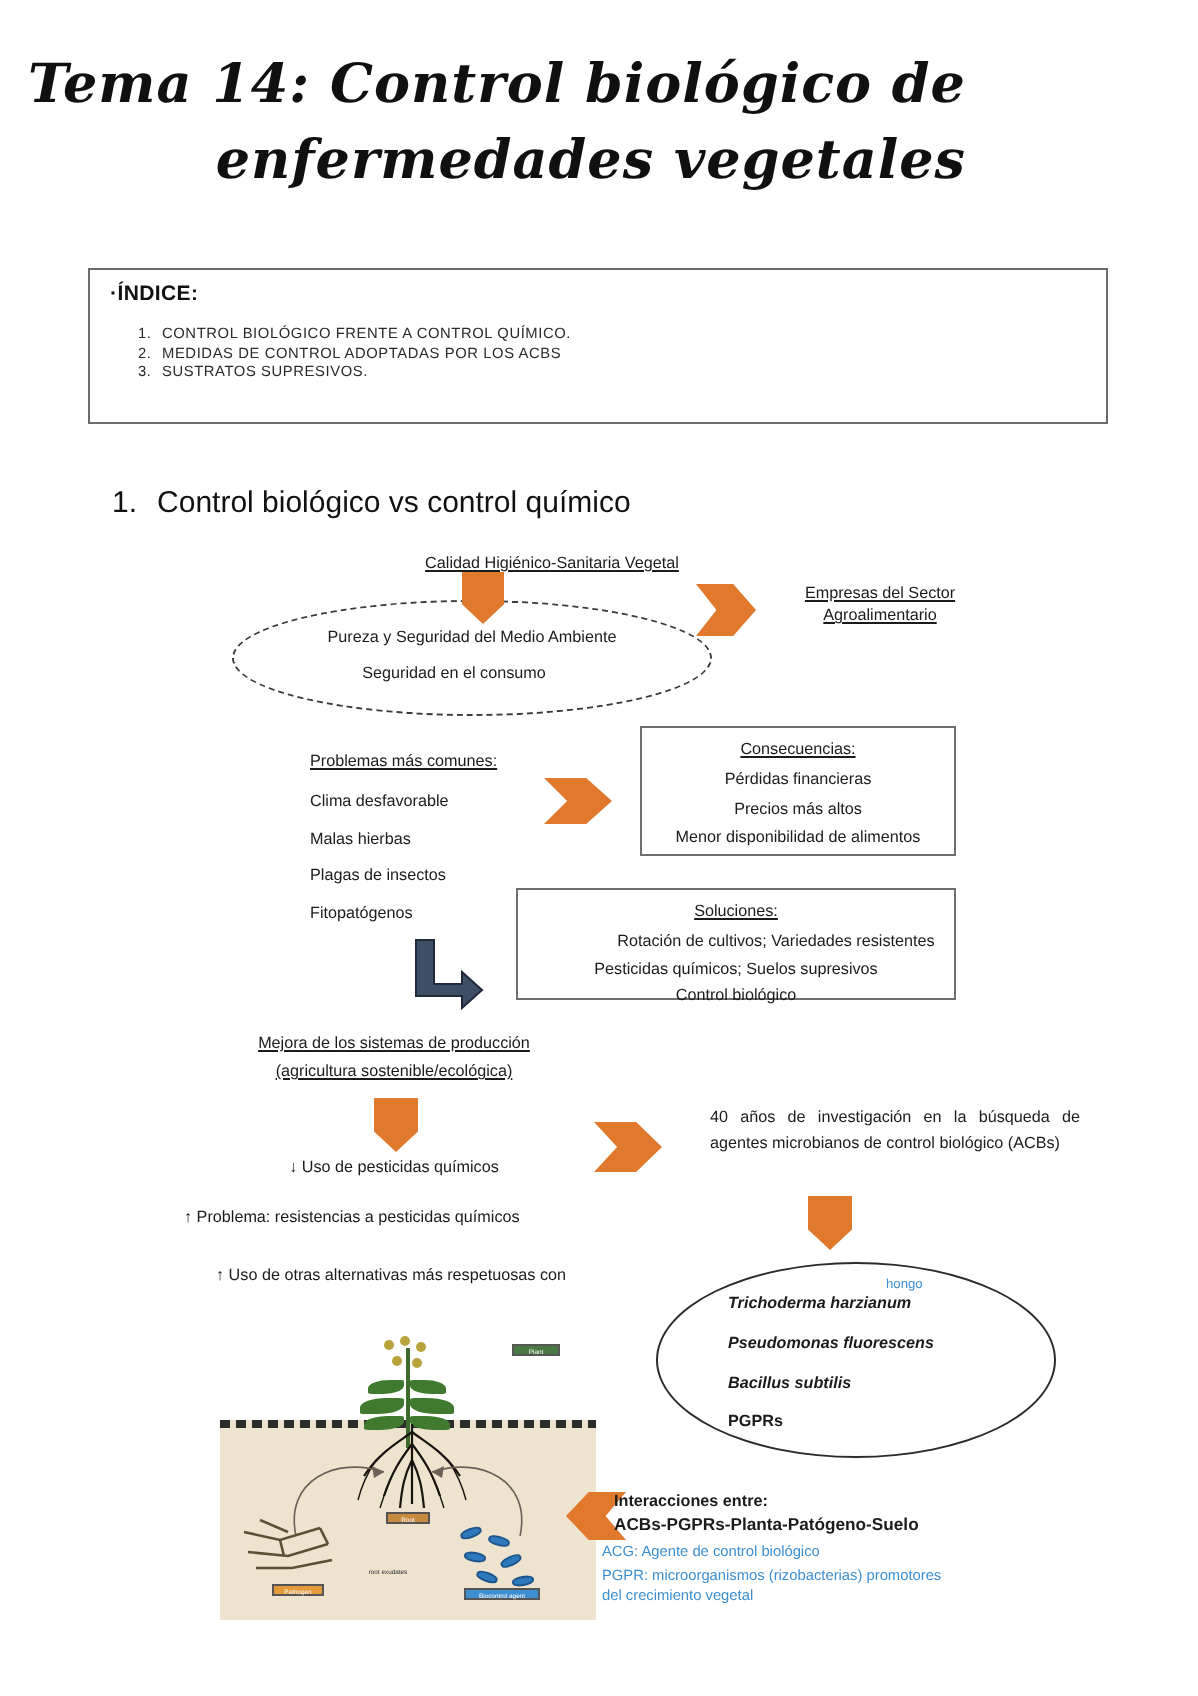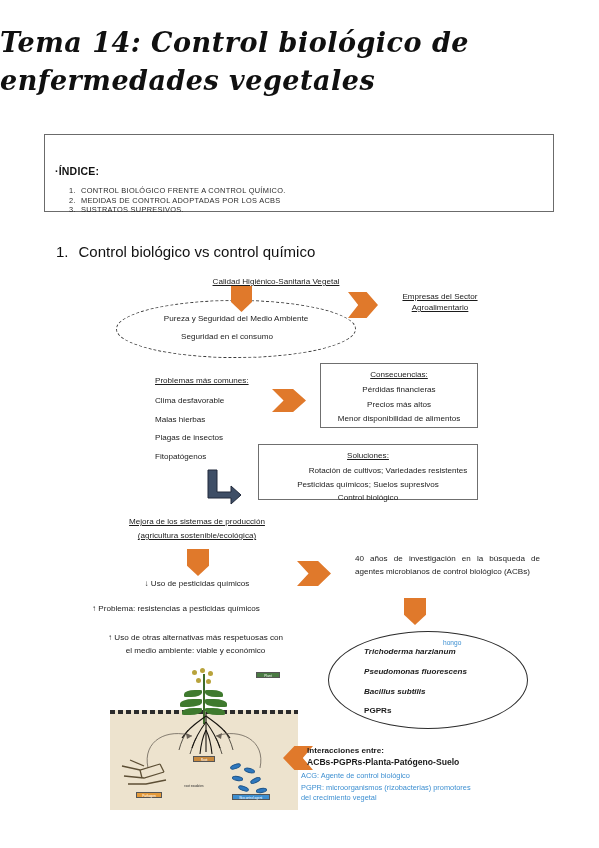--- a/index.html
+++ b/index.html
@@ -10,21 +10,21 @@
     font-family:"Liberation Sans", sans-serif;
     color:#1b1b1b;
     position:relative;
     overflow:hidden;
   }
   .page { position:absolute; inset:0; }
 
   
   .title-block{
     position:absolute; left:0; top:24px; width:483px;
-    text-align:left;
+    text-align:right;
   }
   .title-line{
     font-family:"DejaVu Serif", serif;
     font-weight:bold;
     font-size:27px;
     letter-spacing:0.5px;
     line-height:38px;
     color:#101010;
     font-style:italic;
   }
@@ -33,21 +33,20 @@
   .index-box{
     position:absolute; left:44px; top:134px;
     width:510px; height:78px;
     border:1px solid #6b6b6b;
     background:#fff;
     padding:6px 10px 0 10px;
   }
   .index-title{
     font-size:10.5px; font-weight:bold; color:#111;
     letter-spacing:0.2px;
-    margin-top:24px;
   }
   .index-list{
     margin:9px 0 0 0; padding:0; list-style:none;
   }
   .index-list li{
     font-size:7.4px;
     color:#2a2a2a;
     line-height:9.6px;
     letter-spacing:0.3px;
     display:flex;
@@ -220,21 +219,20 @@
   <div class="t u ctr" style="left:92px; top:516px; width:210px;">Mejora de los sistemas de producción</div>
   <div class="t u ctr" style="left:92px; top:530px; width:210px;">(agricultura sostenible/ecológica)</div>
 
   <div class="chev-down" style="left:187px; top:549px; width:22px; height:27px;"></div>
 
   <div class="t ctr" style="left:92px; top:578px; width:210px;">↓ Uso de pesticidas químicos</div>
 
   <div class="t" style="left:92px; top:603px;">↑ Problema: resistencias a pesticidas químicos</div>
 
   <div class="t ctr" style="left:88px; top:632px; width:215px;">↑ Uso de otras alternativas más respetuosas con</div>
-  <div class="t ctr" style="left:88px; top:645px; width:215px;">el medio ambiente: viable y económico</div>
 
   <div class="chev-right" style="left:297px; top:561px; width:34px; height:25px;"></div>
 
   <div class="t" style="left:323px; top:552px; width:185px; text-align:justify; line-height:13px;margin-left:32px;">40 años de investigación en la búsqueda de agentes microbianos de control biológico (ACBs)</div>
 
   <div class="chev-down" style="left:404px; top:598px; width:22px; height:27px;"></div>
 
   <div class="ellipse-solid" style="left:328px; top:631px; width:200px; height:98px;"></div>
 
   <div class="t blue" style="left:443px; top:637px; font-size:6.6px;">hongo</div>

